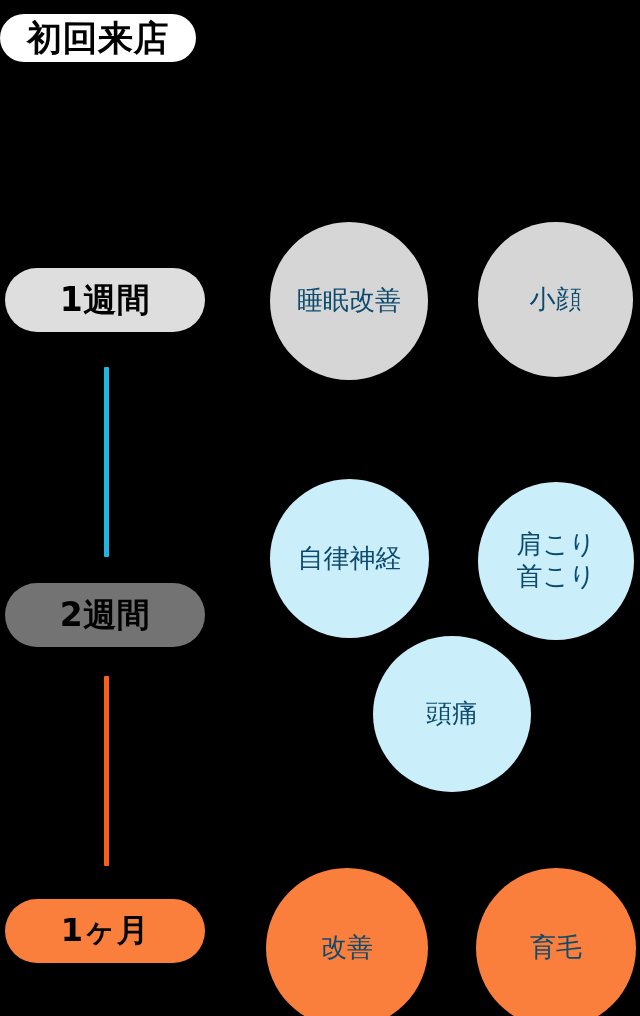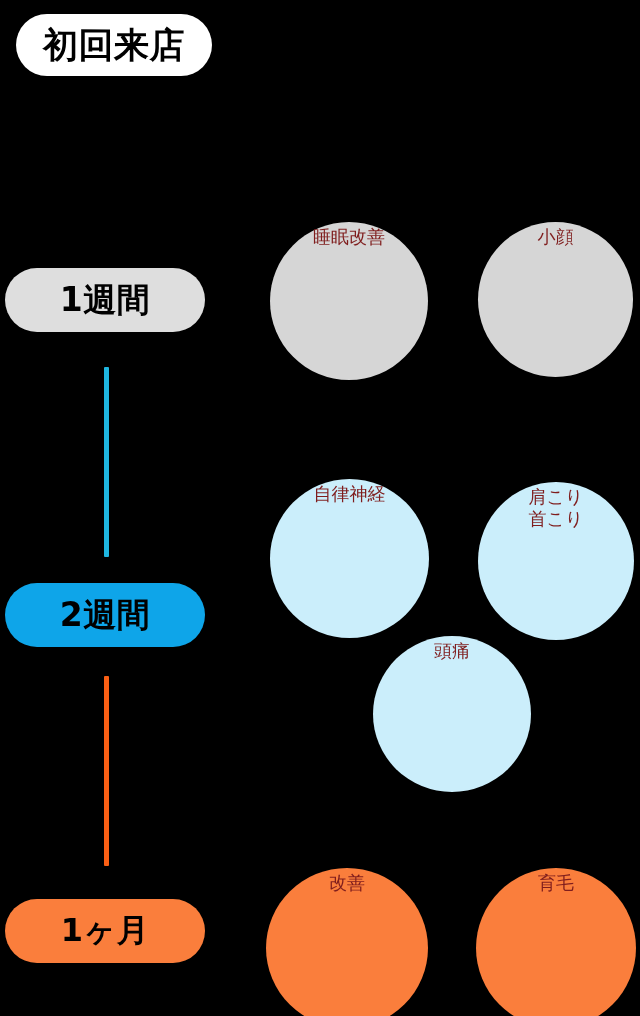--- a/index.html
+++ b/index.html
@@ -30,43 +30,43 @@
     justify-content: center;
     border-radius: 999px;
     color: #000000;
     font-weight: 700;
     letter-spacing: 0.5px;
     box-sizing: border-box;
     white-space: nowrap;
   }
 
   .pill-initial {
-    left: 16px;
+    left: 0;
     top: 14px;
     width: 196px;
-    height: 62px;
+    height: 48px;
     background: #ffffff;
     font-size: 35px;
   }
 
   .pill-week1 {
     left: 5px;
     top: 268px;
     width: 200px;
     height: 64px;
     background: #dedede;
     font-size: 33px;
   }
 
   .pill-week2 {
     left: 5px;
     top: 583px;
     width: 200px;
     height: 64px;
-    background: #0ea5e9;
+    background: #737373;
     font-size: 33px;
   }
 
   .pill-month1 {
     left: 5px;
     top: 899px;
     width: 200px;
     height: 64px;
     background: #fa7e3c;
     font-size: 32px;
@@ -89,24 +89,25 @@
     top: 676px;
     height: 190px;
     background: #fa5f14;
   }
 
   
   .bubble {
     position: absolute;
     border-radius: 50%;
     display: flex;
+    align-items: center;
     justify-content: center;
     text-align: center;
-    color: #7f1d1d;
-    font-size: 18px;
+    color: #0c4a6e;
+    font-size: 26px;
     line-height: 1.22;
     box-sizing: border-box;
     padding: 4px;
   }
   .bubble span { display: block; }
 
   .bubble-gray { background: #d6d6d6; }
   .bubble-blue { background: #cbeefb; }
   .bubble-orange { background: #fa7e3c; }
 

